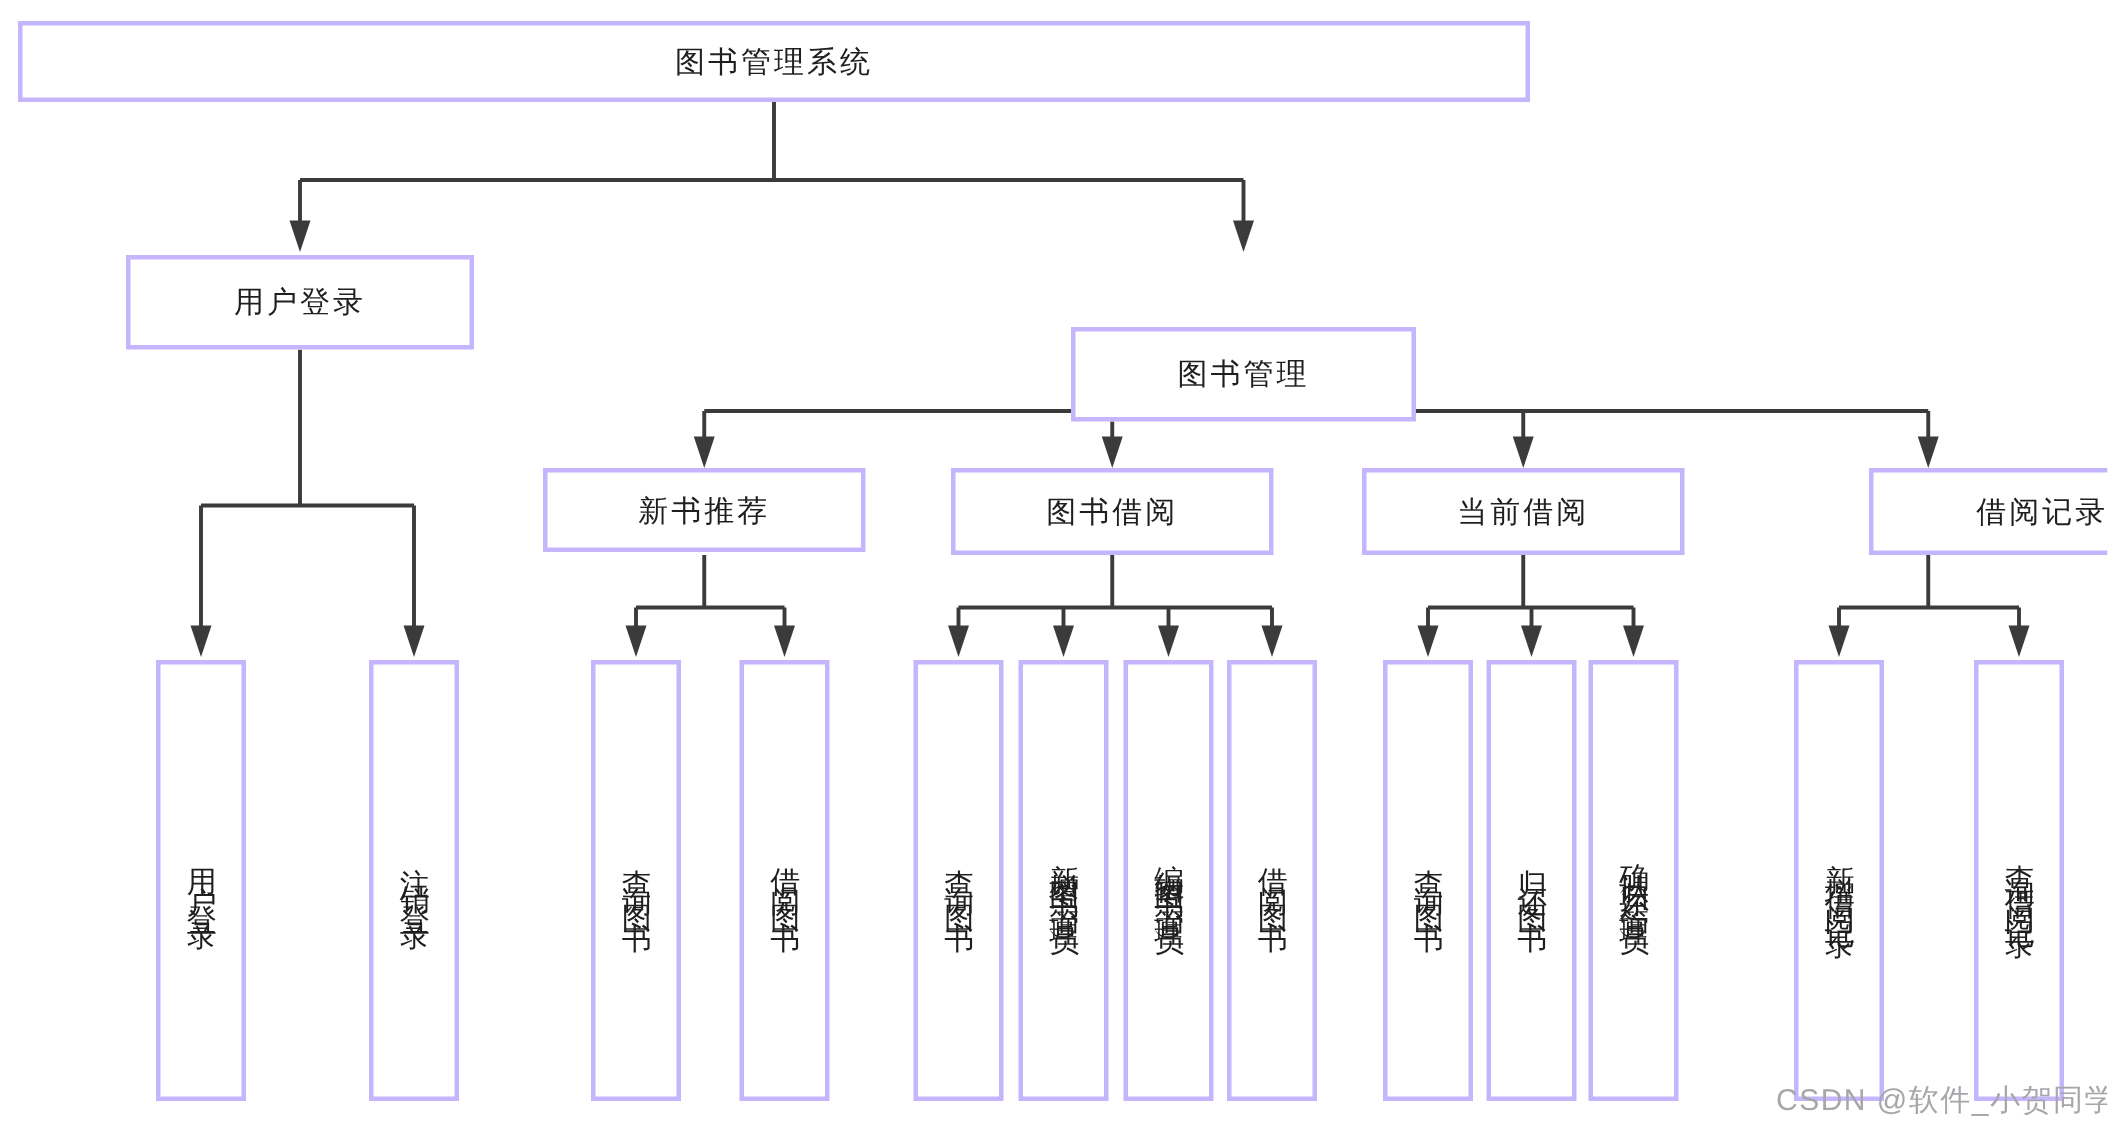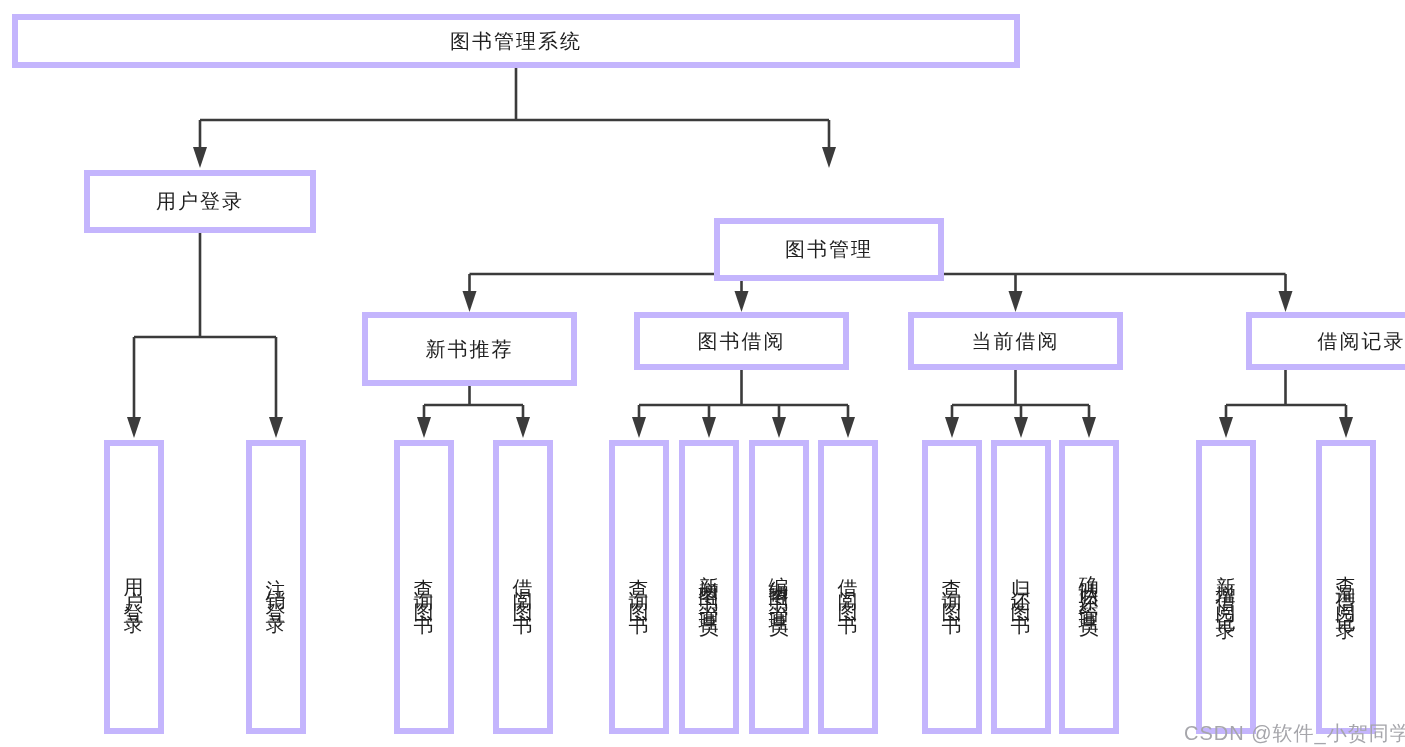--- a/index.html
+++ b/index.html
@@ -19,21 +19,21 @@
   }
   .connectors path {
     fill: none;
     stroke: #3b3b3b;
     stroke-width: 2.6;
   }
   .connectors polygon { fill: #3b3b3b; stroke: none; }
   .box {
     position: absolute;
     box-sizing: border-box;
-    border: 6px solid #c4b5fd;
+    border: 3px solid #c4b5fd;
     background: #ffffff;
     display: flex;
     align-items: center;
     justify-content: center;
     color: #1f1f1f;
     z-index: 2;
     text-align: center;
   }
   .hlabel { font-size: 20px; letter-spacing: 2px; }
   .leaf {
@@ -110,21 +110,21 @@
       <polygon points="1219,417 1233,417 1226,438"></polygon>
       <polygon points="1339,417 1353,417 1346,438"></polygon>
     </g>
   </svg>
 
   <div class="box hlabel" style="left:12px; top:14px; width:1008px; height:54px;">图书管理系统</div>
 
   <div class="box hlabel" style="left:84px; top:170px; width:232px; height:63px;">用户登录</div>
   <div class="box hlabel" style="left:714px; top:170px; width:230px; height:63px;margin-top:48px;">图书管理</div>
 
-  <div class="box hlabel" style="left:362px; top:312px; width:215px; height:74px;">新书推荐</div>
+  <div class="box hlabel" style="left:362px; top:312px; width:215px; height:56px;">新书推荐</div>
   <div class="box hlabel" style="left:634px; top:312px; width:215px; height:58px;">图书借阅</div>
   <div class="box hlabel" style="left:908px; top:312px; width:215px; height:58px;">当前借阅</div>
   <div class="box hlabel" style="left:1246px; top:312px; width:215px; height:58px;padding-left:16px;">借阅记录</div>
 
   <div class="box leaf" style="left:104px; top:440px; width:60px; height:294px;">用户登录</div>
   <div class="box leaf" style="left:246px; top:440px; width:60px; height:294px;">注销登录</div>
 
   <div class="box leaf" style="left:394px; top:440px; width:60px; height:294px;">查询图书</div>
   <div class="box leaf" style="left:493px; top:440px; width:60px; height:294px;">借阅图书</div>
 

